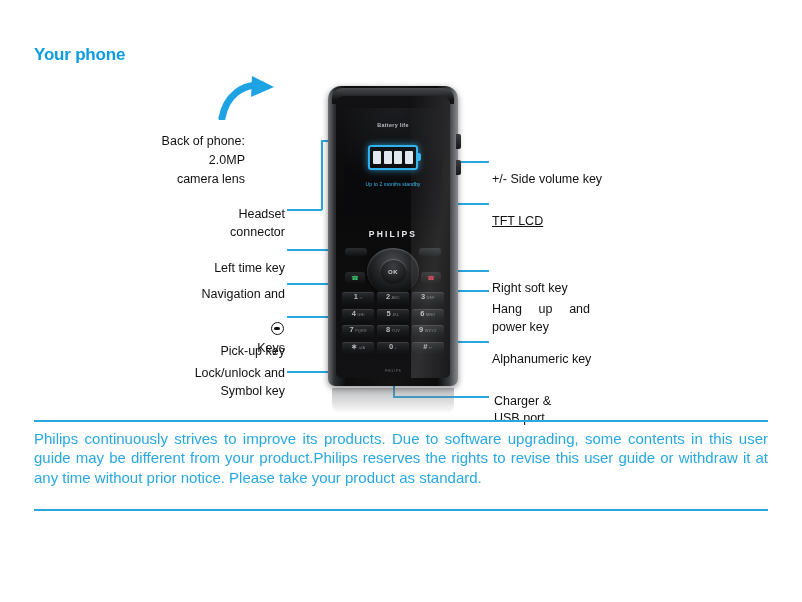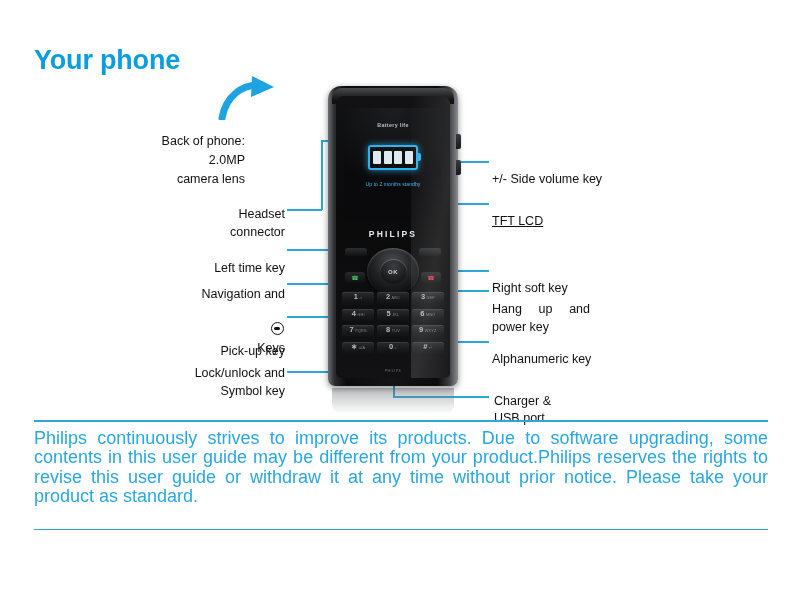--- a/index.html
+++ b/index.html
@@ -6,21 +6,21 @@
   body{
     width:802px;height:602px;background:#ffffff;
     font-family:"Liberation Sans",sans-serif;
     position:relative;overflow:hidden;
   }
   .page{position:absolute;inset:0;}
 
   
   #page-title{
     position:absolute;left:34px;top:45px;
-    font-size:27px;font-weight:bold;color:#0C9CE0;
+    font-size:17px;font-weight:bold;color:#0C9CE0;
     letter-spacing:-.2px;
   }
 
   
   .label{
     position:absolute;color:#111;font-size:12.5px;line-height:17px;
     white-space:pre-line;
   }
   .label.r{text-align:right;}
   .label.l{text-align:left;}
@@ -145,21 +145,21 @@
     border-radius:0 0 10px 10px;filter:blur(.6px);
   }
 
   
   #back-camera-arrow{position:absolute;left:216px;top:76px;width:62px;height:44px;}
 
   
   #disclaimer-block{position:absolute;left:34px;top:420px;width:734px;}
   .rule{height:1.6px;background:#2BA6DE;width:100%;}
   #disclaimer-text{
-    color:#29A8E0;font-size:18px;line-height:19.5px;text-align:justify;
+    color:#29A8E0;font-size:15px;line-height:19.5px;text-align:justify;
     padding:7px 0 22px 0;
   }
 </style>
 </head>
 <body>
 
 <div class="page">
 
   <div id="page-title">Your phone</div>
 

